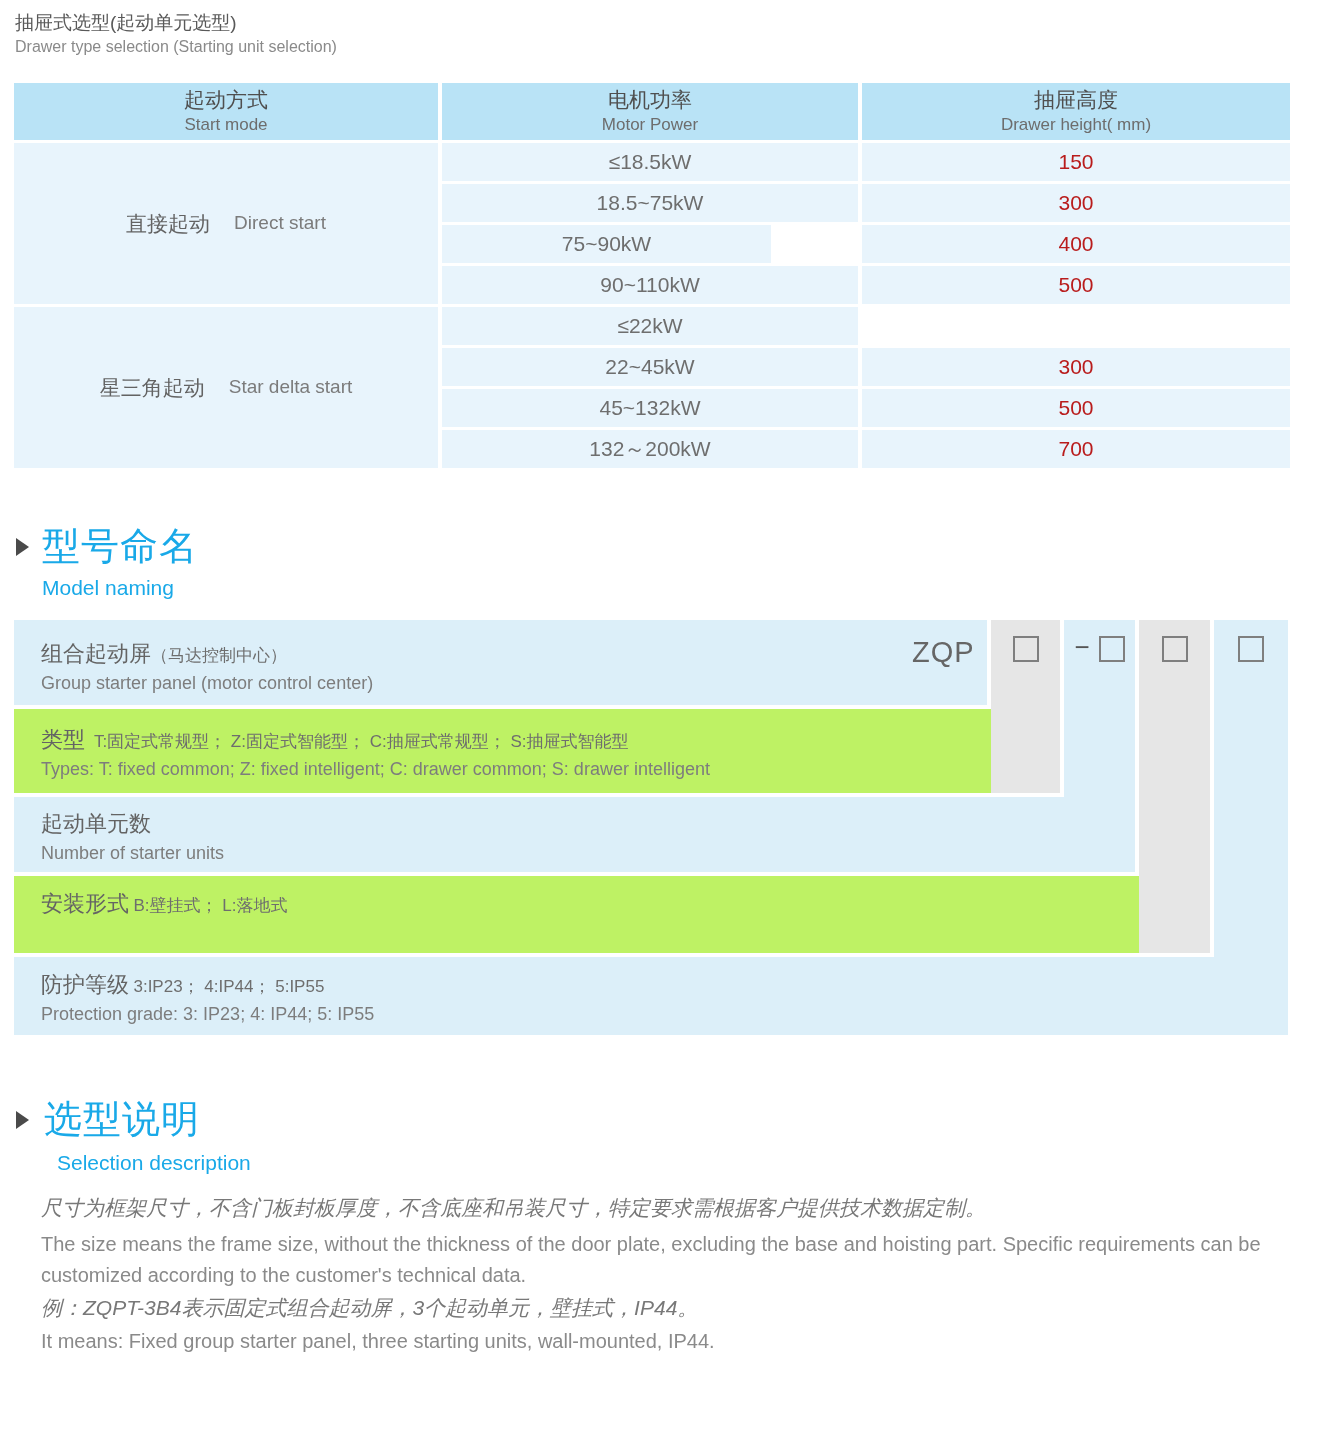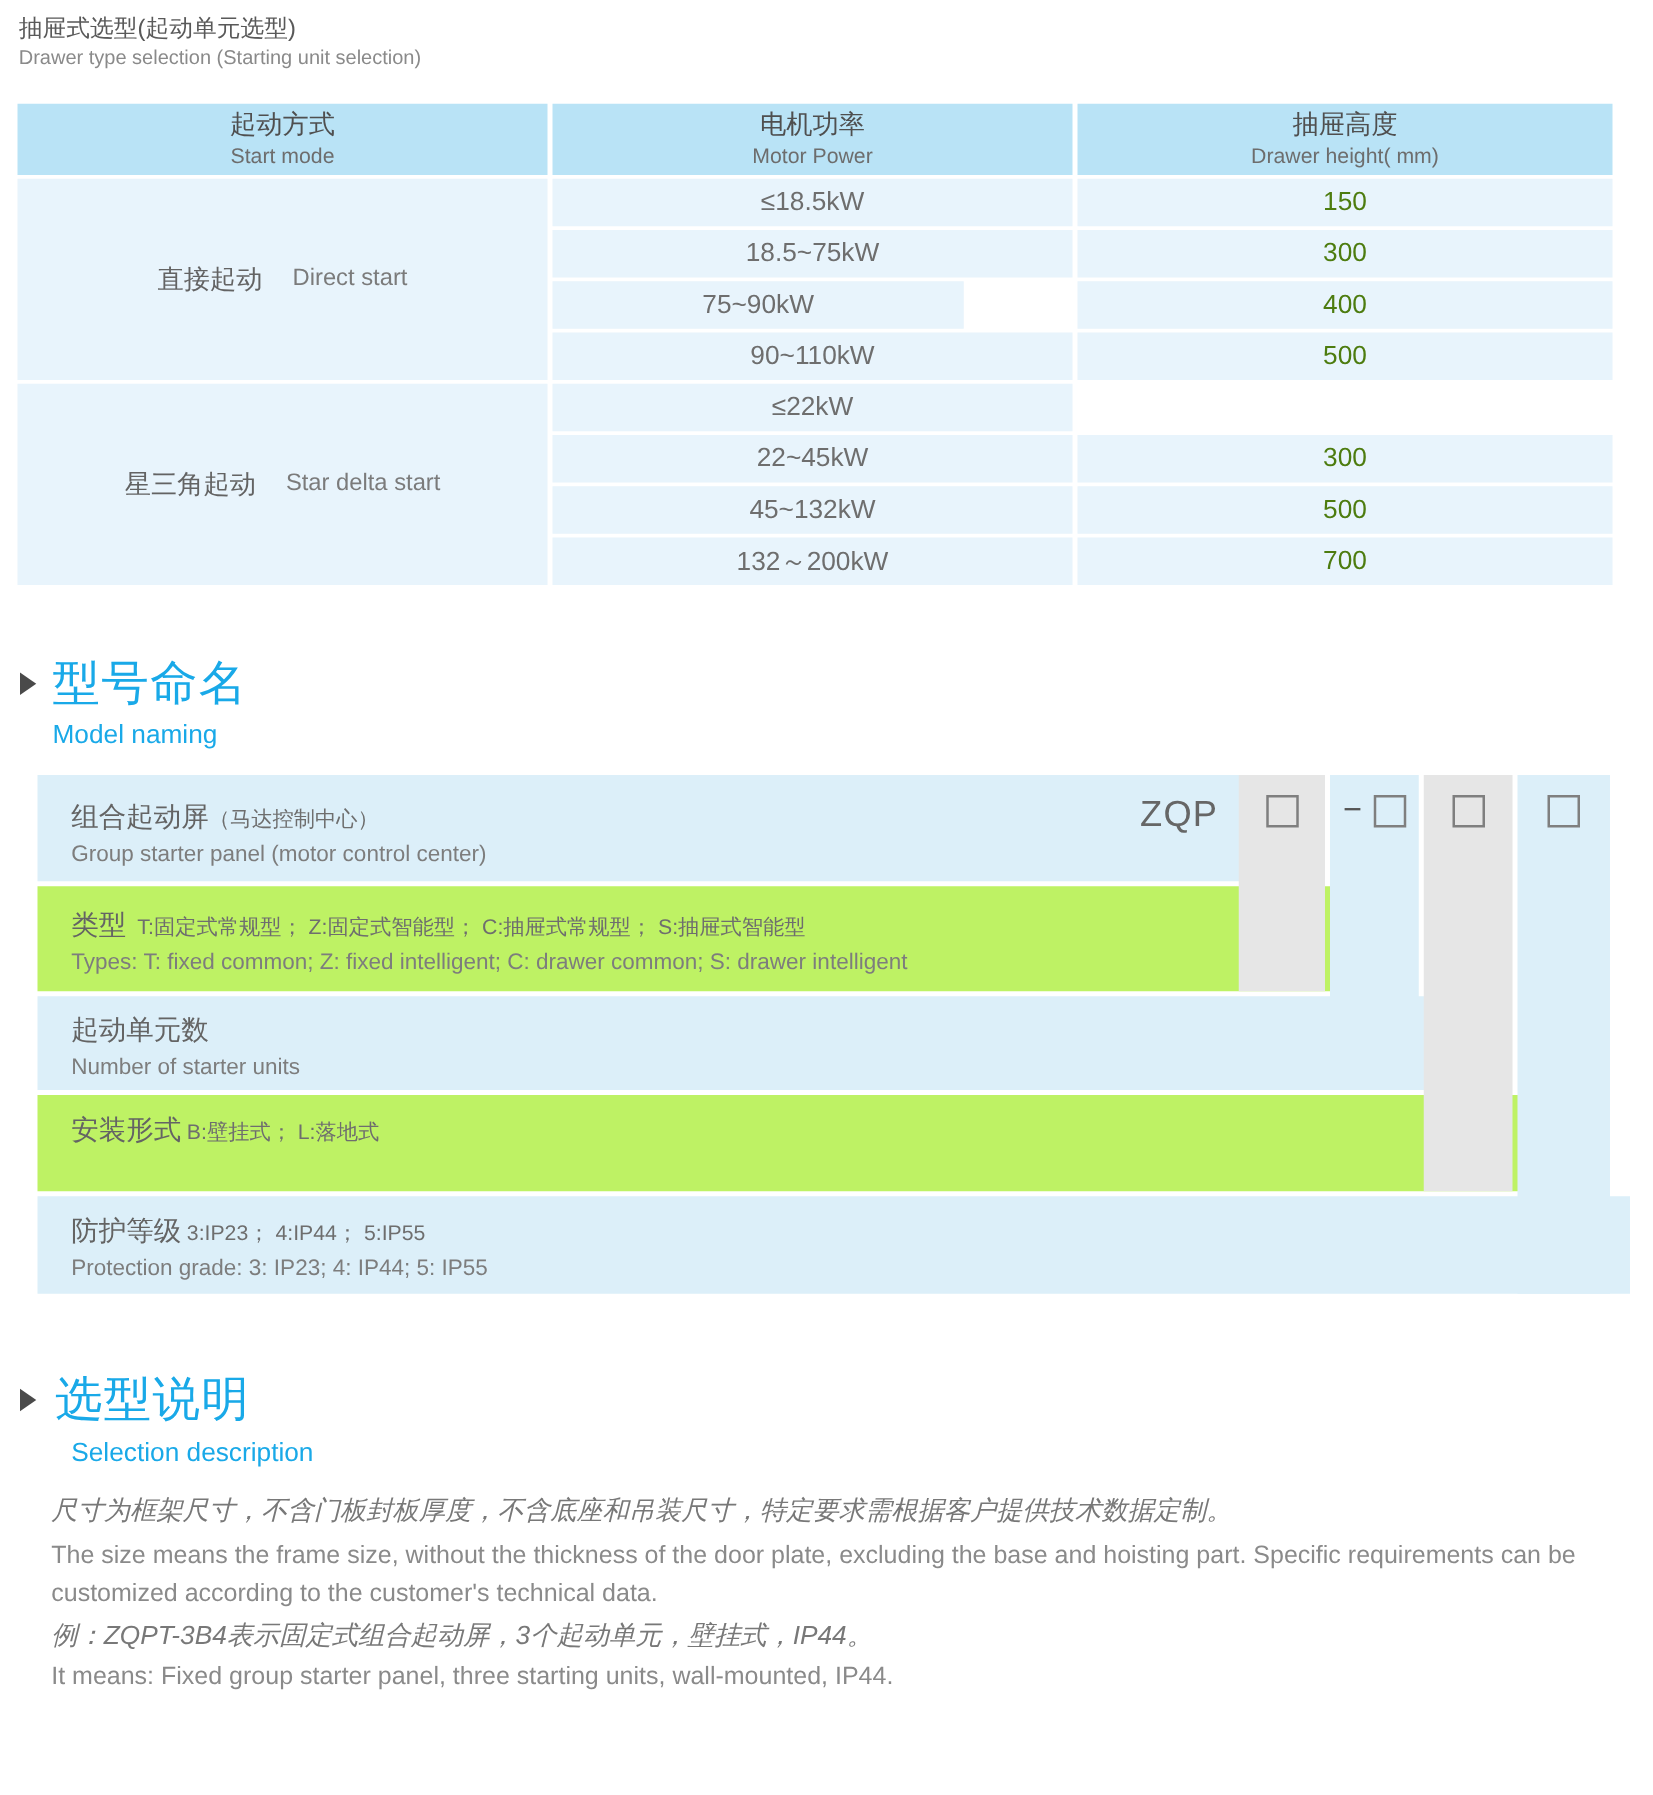--- a/index.html
+++ b/index.html
@@ -14,33 +14,33 @@
   .page-title-zh{left:15px;top:10px;font-size:19px;color:#595959;}
   .page-title-en{left:15px;top:38px;font-size:16px;color:#8a8a8a;}
 
   
   .sel-table{left:14px;top:83px;width:1276px;height:385px;}
   .th{background:#b9e3f6;height:57px;display:flex;flex-direction:column;align-items:center;justify-content:center;line-height:1.35;}
   .th-zh{font-size:21px;color:#4f4f4f;}
   .th-en{font-size:17px;color:#6d6d6d;}
   .cell{background:#e8f4fc;display:flex;align-items:center;justify-content:center;}
   .cell-power{font-size:21px;color:#6e6e6e;}
-  .cell-height{font-size:21px;color:#4d7c0f;}
+  .cell-height{font-size:21px;color:#b91c1c;}
   .cell-group{flex-direction:row;line-height:1.4;gap:24px;}
   .cell-group .g-zh{font-size:21px;color:#636363;}
   .cell-group .g-en{font-size:19px;color:#7b7b7b;}
 
   
   .tri{width:0;height:0;border-left:13px solid #4a4a4a;border-top:9px solid transparent;border-bottom:9px solid transparent;}
   .sec-zh{font-size:38px;color:#19a9e8;letter-spacing:1px;}
   .sec-en{font-size:21px;color:#19a9e8;}
 
   
   .diagram{left:14px;top:620px;width:1274px;height:415px;}
-  .band{position:absolute;left:16px;box-sizing:border-box;padding:14px 0 0 27px;line-height:1.5;}
+  .band{position:absolute;left:0;box-sizing:border-box;padding:14px 0 0 27px;line-height:1.5;}
   .band.blue{background:#dcEFf9;background:#dceff9;}
   .band.gray{background:#bef264;}
   .vcol{position:absolute;top:0;display:flex;justify-content:center;align-items:flex-start;padding-top:16px;box-sizing:border-box;}
   .vcol.blue{background:#dceff9;}
   .vcol.gray{background:#e6e6e6;}
   .code-box{width:22px;height:22px;border:2px solid #7f7f7f;background:transparent;}
   .dash{font-size:26px;color:#555;line-height:22px;margin-right:9px;}
   .b-zh{font-size:22px;color:#646464;}
   .b-zh-detail{font-size:17px;color:#6e6e6e;}
   .b-en{font-size:18px;color:#7d7d7d;}

